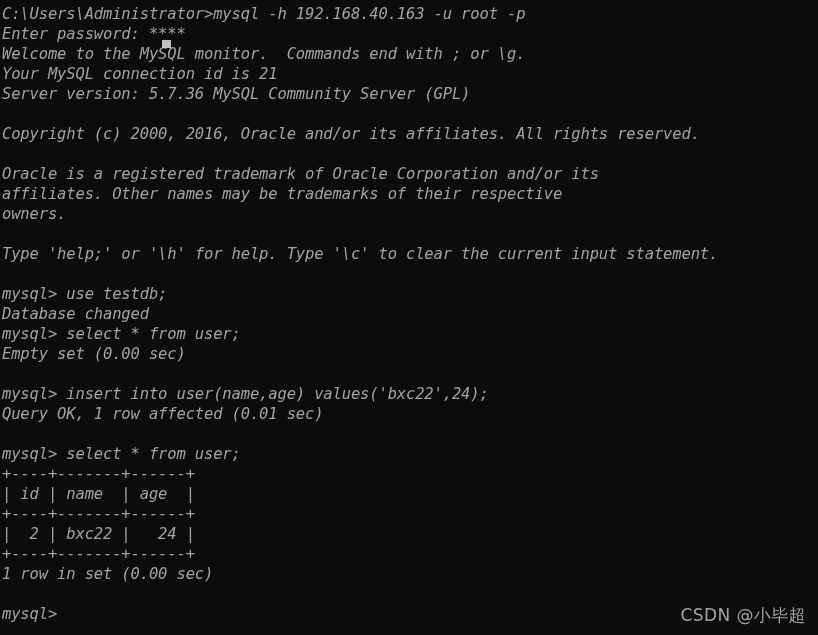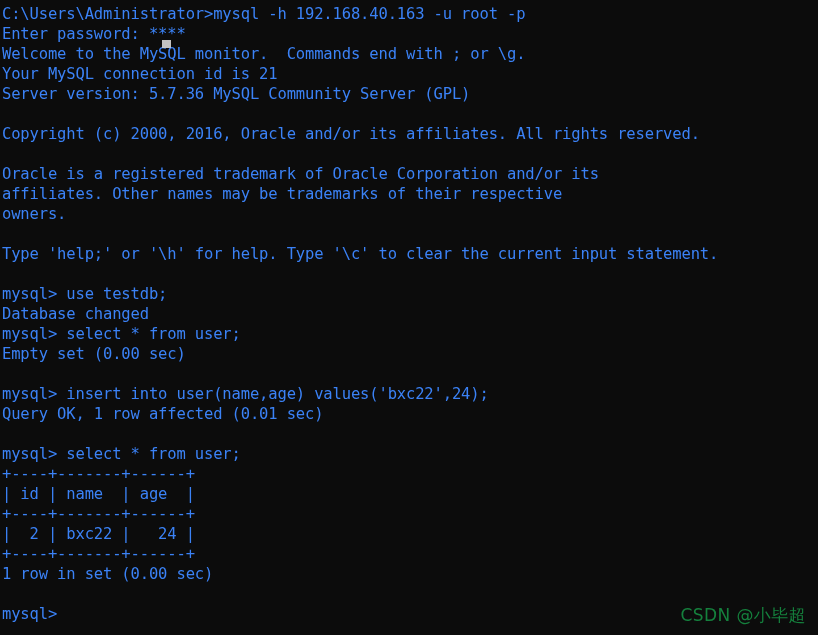--- a/index.html
+++ b/index.html
@@ -17,22 +17,23 @@
     box-sizing: border-box;
     padding: 4px 0 0 2px;
   }
   #console-output {
     margin: 0;
     padding: 0;
     font-family: "DejaVu Sans Mono", "Liberation Mono", monospace;
     font-size: 15.5px;
     line-height: 20px;
     letter-spacing: -0.15px;
-    color: #3b82f6;
+    color: #a3a3a3;
     white-space: pre;
+    font-style: italic;
     -webkit-font-smoothing: none;
   }
   .line {
     height: 20px;
     white-space: pre;
   }
   .blank {
     height: 20px;
   }
   #cursor-block {
@@ -43,21 +44,21 @@
     height: 8px;
     background: #cccccc;
     opacity: 0.95;
   }
   #watermark {
     position: absolute;
     right: 12px;
     bottom: 8px;
     font-family: "DejaVu Sans", "Liberation Sans", sans-serif;
     font-size: 17px;
-    color: #15803d;
+    color: #a3a3a3;
     letter-spacing: 0.4px;
     user-select: none;
     white-space: pre;
   }
 </style>
 </head>
 <body>
 
 <div id="terminal">
 

